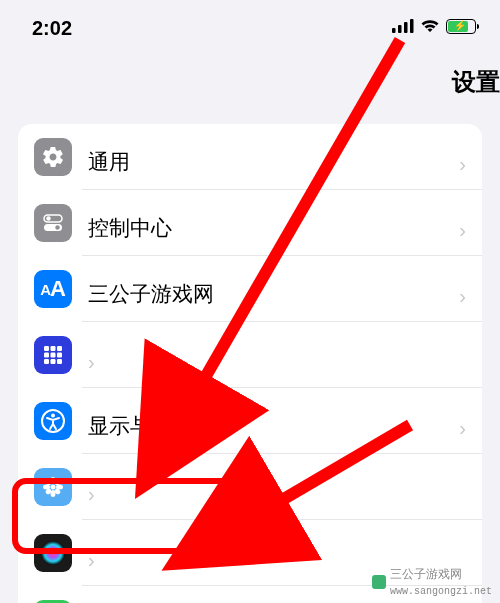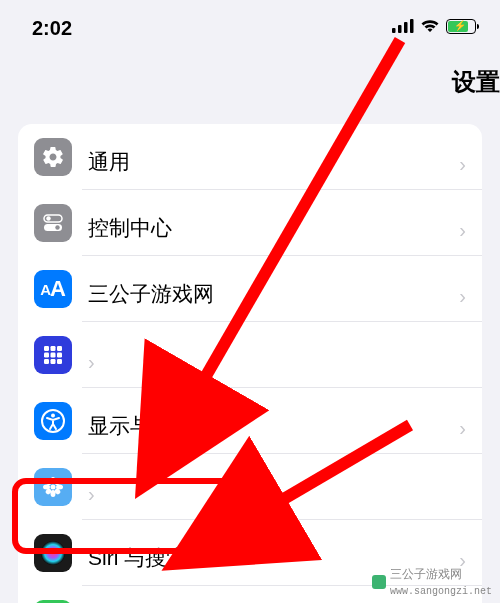--- a/index.html
+++ b/index.html
@@ -277,21 +277,20 @@
             <radialGradient id="sg" cx="50%" cy="50%">
               <stop offset="0%" stop-color="#ff3b8d"></stop>
               <stop offset="40%" stop-color="#a855f7"></stop>
               <stop offset="70%" stop-color="#22d3ee"></stop>
               <stop offset="100%" stop-color="#0a0a0a"></stop>
             </radialGradient>
           </defs>
           <circle cx="15" cy="15" r="12" fill="url(#sg)"></circle>
         </svg>
     </div>
-    <span class="row-label">Siri 与搜索</span>
     <span class="chevron">›</span>
   </div>
 
   <div class="settings-row">
     <div class="row-icon icon-faceid">
       
     </div>
 
   </div>
 

